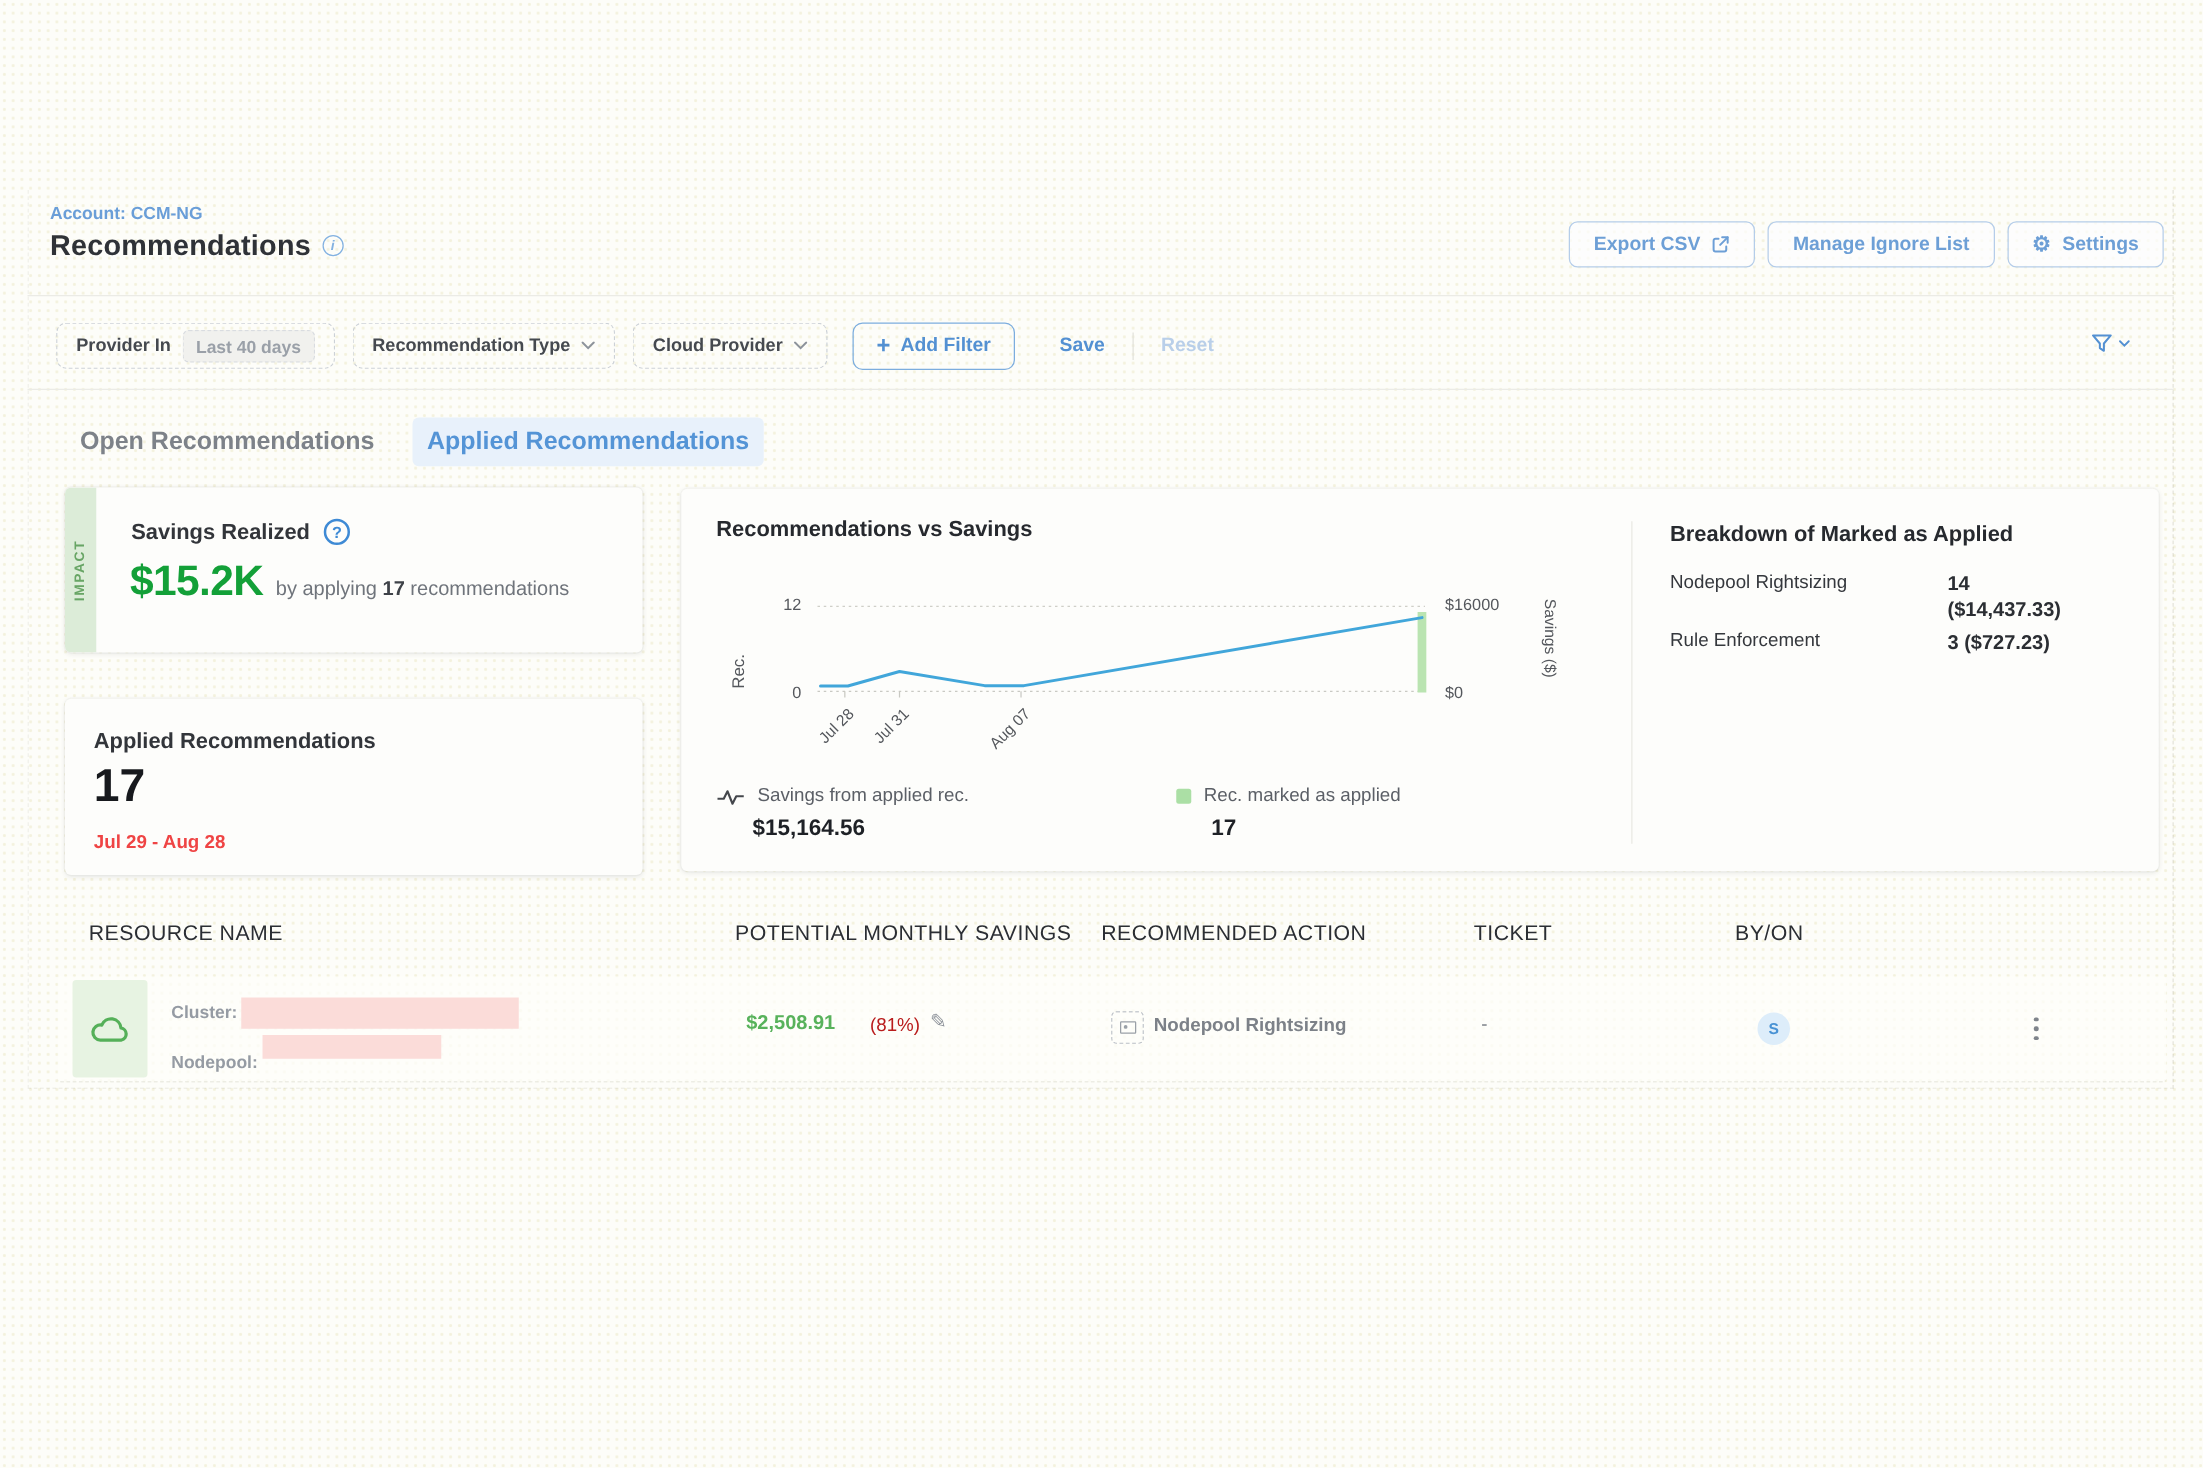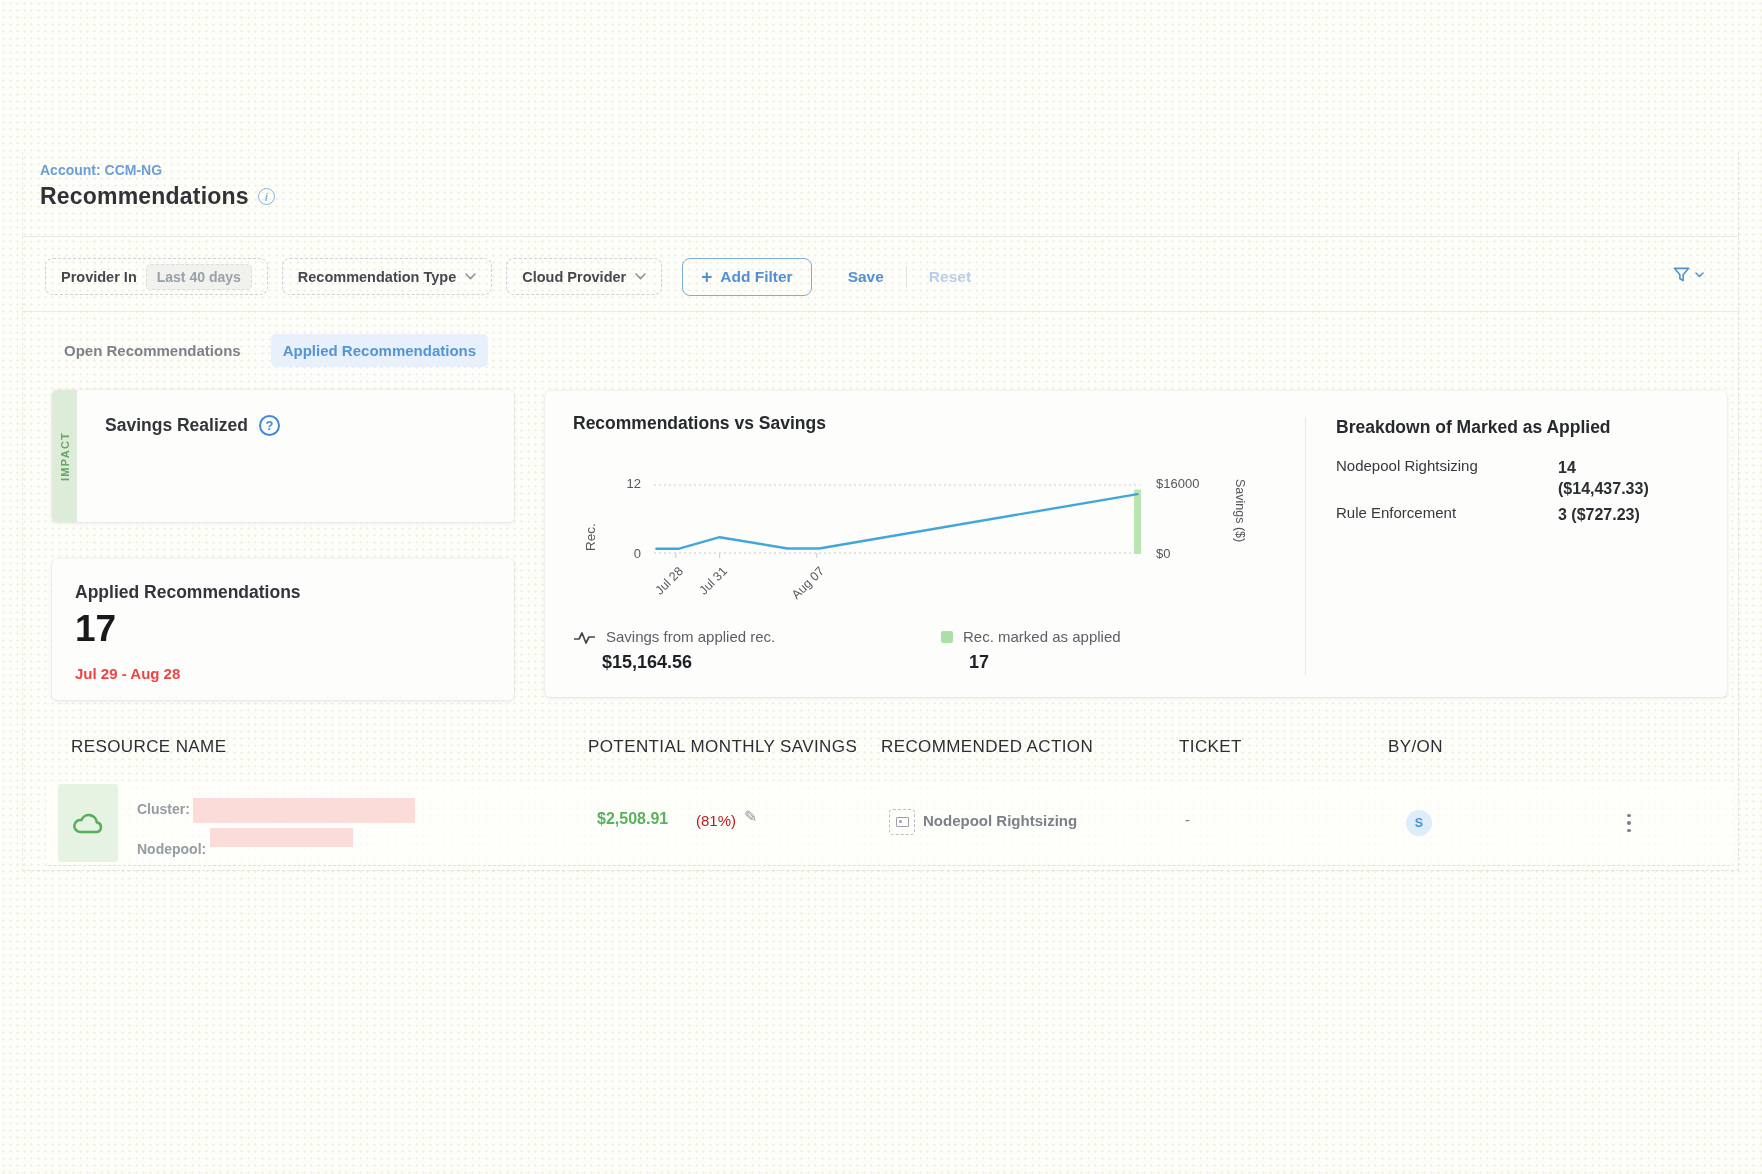--- a/index.html
+++ b/index.html
@@ -42,21 +42,21 @@
     color:#5390d2; font-size:15.5px; font-weight:700; display:flex; align-items:center; gap:8px; cursor:pointer; font-family:inherit; }
   .add-filter .plus { font-size:19px; font-weight:700; line-height:1; }
   .txtbtn { background:none; border:none; font-family:inherit; font-size:15.5px; font-weight:700; cursor:pointer; }
   .save { color:#5390d2; margin-left:22px; }
   .vsep { width:1px; height:22px; background:#e2e2dc; margin:0 8px; }
   .reset { color:#b9cfe9; }
   .funnel-btn { position:absolute; left:1672px; top:265px; display:flex; align-items:center; gap:4px; background:none; border:none; cursor:pointer; }
 
   
   .tabs { position:absolute; left:52px; top:334px; display:flex; align-items:center; gap:18px; }
-  .tab { font-size:15px; font-weight:700; border:none; background:none; cursor:pointer; font-family:inherit; padding:8px 12px; border-radius:5px; }
+  .tab { font-size:20px; font-weight:700; border:none; background:none; cursor:pointer; font-family:inherit; padding:8px 12px; border-radius:5px; }
   .tab.inactive { color:#7d8289; }
   .tab.active { color:#5494d6; background:#e8f1fb; }
 
   
   .card { position:absolute; background:#fdfdfb; border-radius:5px; box-shadow:0 1px 4px rgba(50,55,70,.10), 0 0 0 1px rgba(60,60,60,.03); }
   .card-impact { left:52px; top:390px; width:462px; height:132px; overflow:hidden; }
   .impact-strip { position:absolute; left:0; top:0; bottom:0; width:25px; background:#dcecd8; color:#68a565;
     display:flex; align-items:center; justify-content:center; font-size:11px; font-weight:700; letter-spacing:1.3px;
     writing-mode:vertical-rl; transform:rotate(180deg); }
   .sr-title { position:absolute; left:53px; top:25px; font-size:17.5px; font-weight:700; color:#32353a; display:flex; align-items:center; gap:11px; }
@@ -131,20 +131,37 @@
 <body>
 
 <div id="app">
   <div class="content-frame"></div>
 
   <div class="account">Account: CCM-NG</div>
   <div class="page-title">
     <span>Recommendations</span>
     <span class="info-icon">i</span>
   </div>
+  <div class="header-actions">
+    <button class="hbtn">
+      <span>Export CSV</span>
+      <svg width="15" height="15" viewBox="0 0 16 16" fill="none" stroke="#6d9fd6" stroke-width="1.7" stroke-linecap="round" stroke-linejoin="round">
+        <path d="M6.2 3.2H3.6A1.6 1.6 0 0 0 2 4.8v7.6A1.6 1.6 0 0 0 3.6 14h7.6a1.6 1.6 0 0 0 1.6-1.6V9.8"></path>
+        <path d="M9.3 2h4.7v4.7"></path>
+          <path d="M14 2 7.6 8.4"></path>
+      </svg>
+    </button>
+    <button class="hbtn">
+      <span>Manage Ignore List</span>
+    </button>
+    <button class="hbtn">
+      <span class="gear">⚙</span>
+      <span>Settings</span>
+    </button>
+  </div>
 
   <div class="divider div1"></div>
 
   <div class="filterbar">
     <button class="chip">
       <span>Provider In</span>
       <span class="pill">Last 40 days</span>
     </button>
     <button class="chip">
       <span>Recommendation Type</span>
@@ -180,20 +197,24 @@
   <div class="tabs">
     <button class="tab inactive">Open Recommendations</button>
     <button class="tab active">Applied Recommendations</button>
   </div>
 
   <div class="card card-impact">
     <div class="impact-strip">IMPACT</div>
     <div class="sr-title">
       <span>Savings Realized</span>
       <button class="help-icon">?</button>
+    </div>
+    <div class="sr-valuerow">
+      <span class="sr-value">$15.2K</span>
+      <span class="sr-sub"><span>by applying </span><b>17</b><span> recommendations</span></span>
     </div>
   </div>
 
   <div class="card card-applied">
     <div class="ar-title">Applied Recommendations</div>
     <div class="ar-count">17</div>
     <div class="ar-range">Jul 29 - Aug 28</div>
   </div>
 
   <div class="card card-chart">

